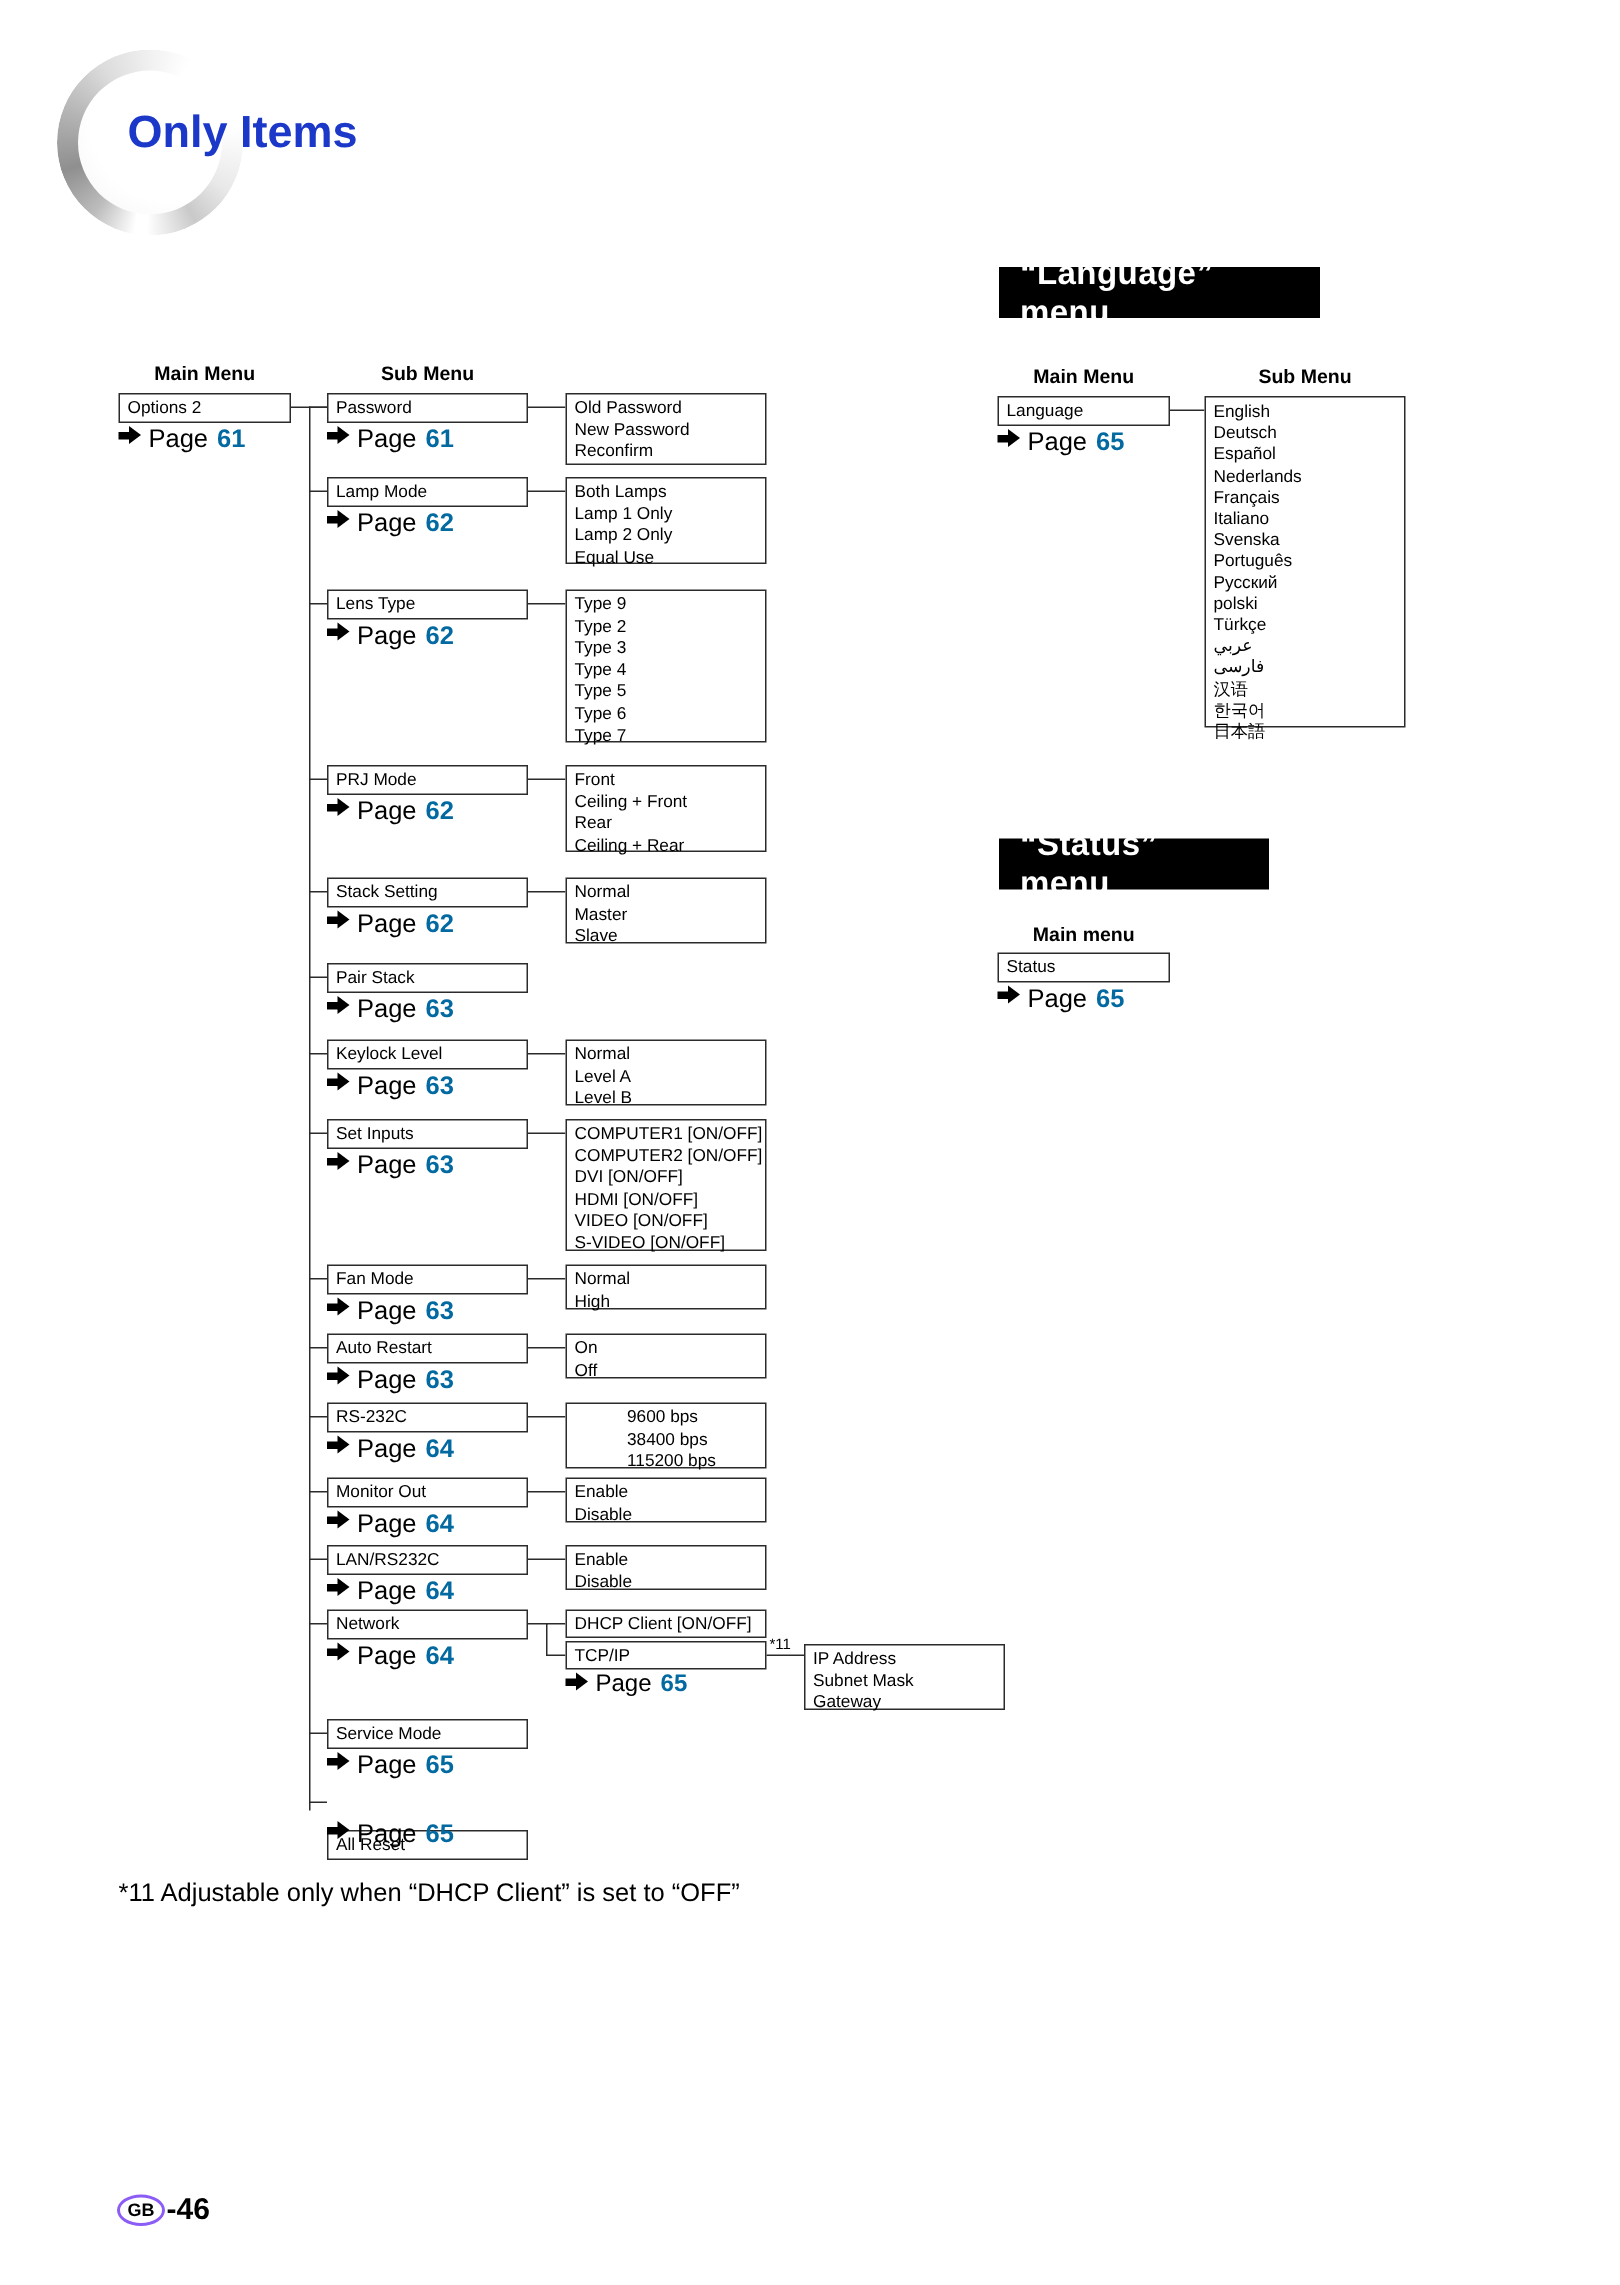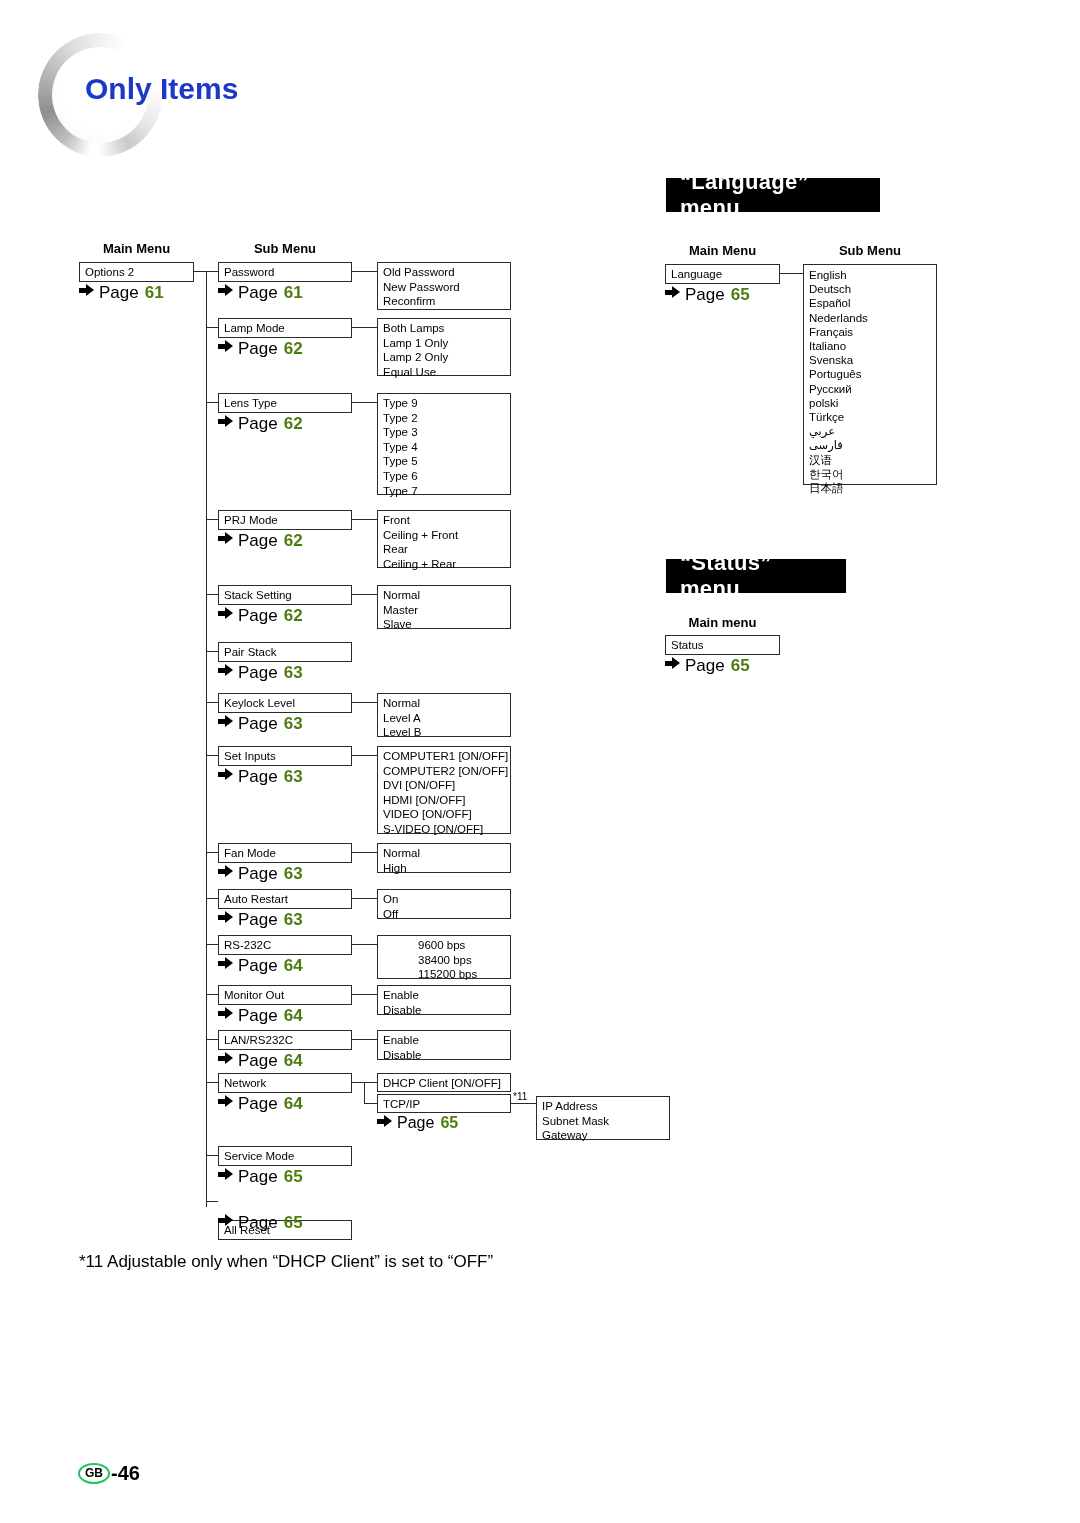--- a/index.html
+++ b/index.html
@@ -67,40 +67,40 @@
     display:inline-block;width:15px;height:13px;position:relative;margin-right:3px;
   }
   .pageref .arrow::before{
     content:"";position:absolute;left:0;top:4.5px;width:8px;height:5px;background:#000;
   }
   .pageref .arrow::after{
     content:"";position:absolute;left:7px;top:0.5px;width:0;height:0;
     border-top:6.5px solid transparent;border-bottom:6.5px solid transparent;
     border-left:8px solid #000;
   }
-  .pageref .num{color:#4d7c0f;font-weight:bold;margin-left:4px;}
+  .pageref .num{color:#0369a1;font-weight:bold;margin-left:4px;}
   .pageref.small{font-size:16px;}
 
   
   .ln-h{position:absolute;height:0;border-top:1.5px solid #2b2b2b;}
   .ln-v{position:absolute;width:0;border-left:1.5px solid #2b2b2b;}
 
   
   .fnmark{position:absolute;font-size:10px;}
 
   
   .footnote{
     position:absolute;font-size:17px;white-space:nowrap;
   }
   .footer{
     position:absolute;left:78px;top:1462px;
     display:flex;align-items:center;font-size:20px;font-weight:bold;
   }
   .gb-oval{
-    display:inline-block;border:2px solid #22c55e;border-radius:50%;
+    display:inline-block;border:2px solid #8b5cf6;border-radius:50%;
     font-size:12px;font-weight:bold;line-height:12px;
     padding:2px 5px 3px 5px;margin-right:1px;
   }
 </style>
 </head>
 <body>
 
 <div class="page">
 
   <div class="header-ring"></div>

